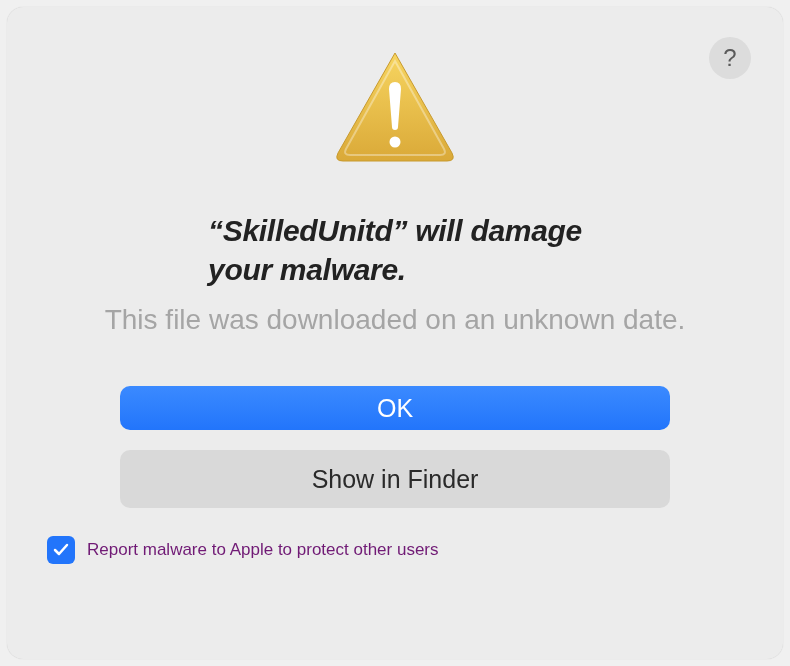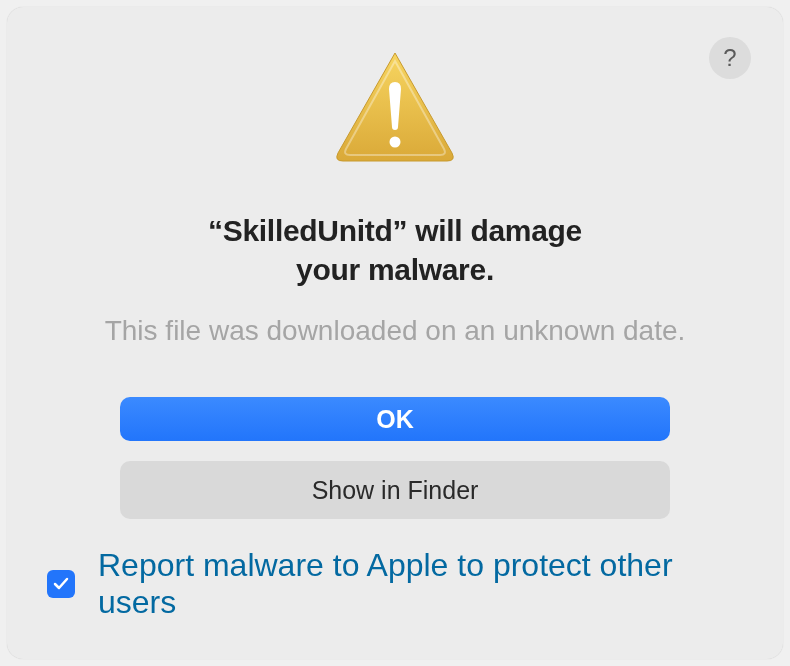--- a/index.html
+++ b/index.html
@@ -48,40 +48,41 @@
       font-weight: 500;
     }
     .warning-icon {
       margin-top: 10px;
       margin-bottom: 40px;
     }
     .title {
       font-size: 30px;
       font-weight: 700;
       color: #222;
-      text-align: center;
+      text-align: left;
       line-height: 1.3;
-      margin-bottom: 26px;
+      margin-bottom: 15px;
       letter-spacing: -0.3px;
+      font-style: italic;
     }
     .subtitle {
       font-size: 28px;
       color: #a5a5a5;
       text-align: center;
       margin-bottom: 50px;
     }
     .button-primary {
       width: 550px;
       height: 44px;
       background: linear-gradient(to bottom, #3b8aff, #2275fb);
       border: none;
       border-radius: 10px;
       color: white;
       font-size: 25px;
-      font-weight: 700;
+      font-weight: 400;
       cursor: pointer;
       margin-bottom: 20px;
     }
     .button-secondary {
       width: 550px;
       height: 58px;
       background: #d9d9d9;
       border: none;
       border-radius: 10px;
       color: #2a2a2a;
@@ -105,23 +106,22 @@
       align-items: center;
       justify-content: center;
       cursor: pointer;
       flex-shrink: 0;
     }
     .checkbox svg {
       width: 20px;
       height: 20px;
     }
     .checkbox-label {
-      font-size: 32px;
-      color: #0369a1;
-      margin-left: 11px;
+      font-size: 17px;
+      color: #701a75;
     }
   </style>
 </head>
 <body>
 
 <div class="dialog">
 
   <button class="help-button">
     <span>?</span>
   </button>

